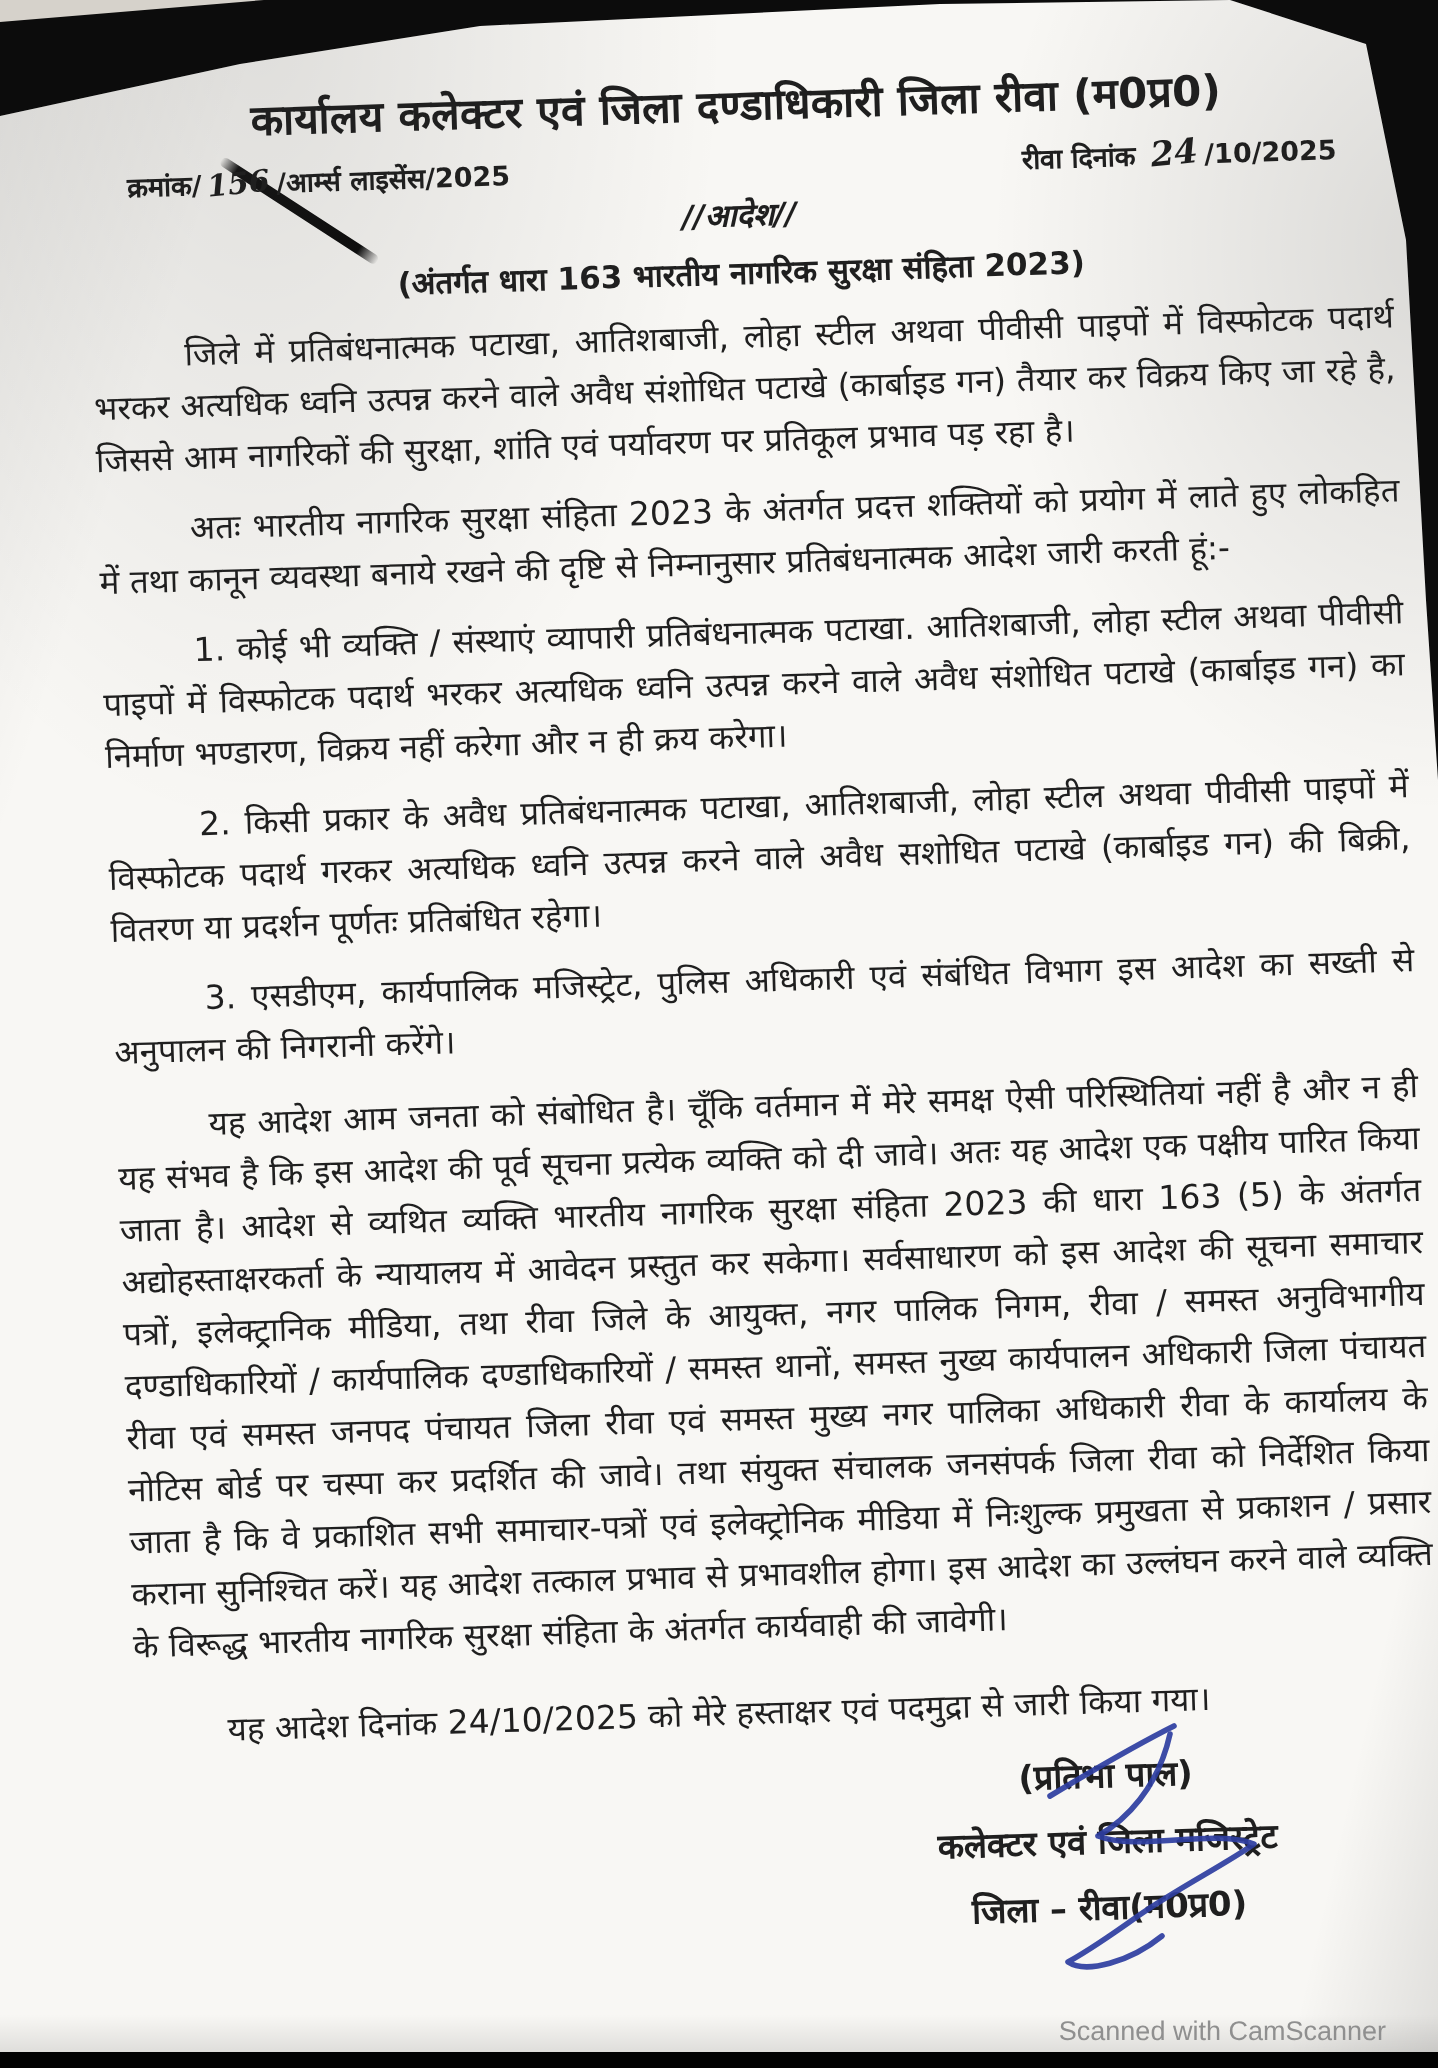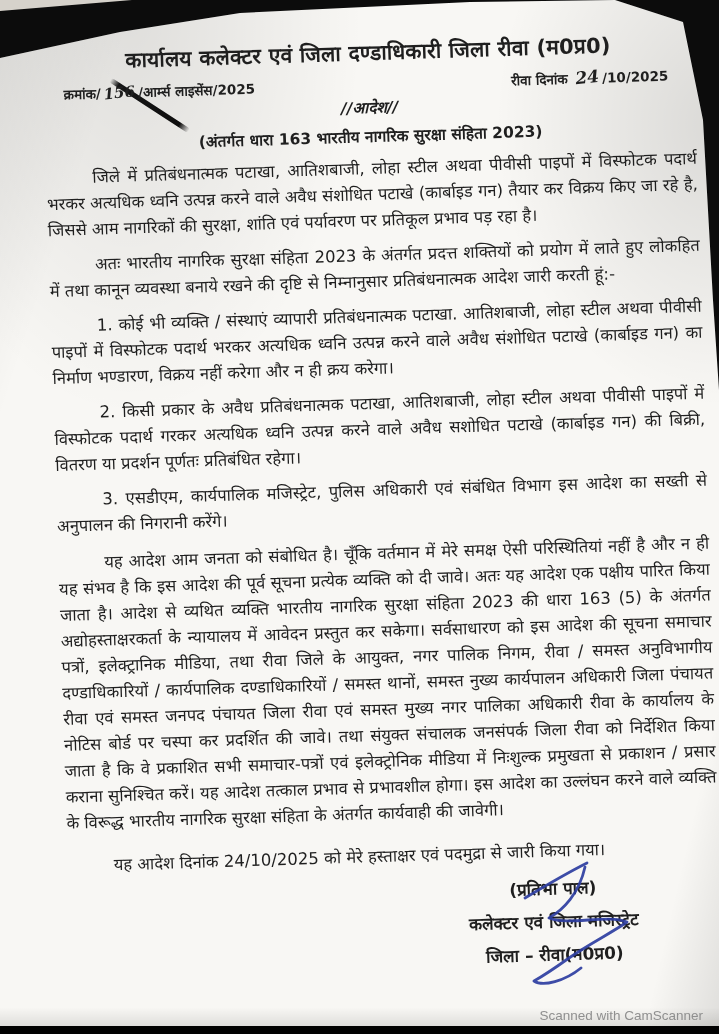--- a/index.html
+++ b/index.html
@@ -80,21 +80,21 @@
     text-align:center;font-weight:bold;font-size:17px;line-height:33px;
   }
   
   .signature-svg{position:absolute;left:505px;top:856px;}
   
   .scanner-strip{
     position:absolute;left:0;right:0;bottom:8px;height:22px;
     background:linear-gradient(0deg, rgba(0,0,0,0.10), rgba(0,0,0,0) 85%);
   }
   .camscanner{
-    position:absolute;right:16px;bottom:11px;
+    position:absolute;right:26px;bottom:11px;
     font-family:"Liberation Sans","DejaVu Sans",sans-serif;
     font-size:13.5px;color:#8f8f8f;font-weight:500;
   }
   .bottom-bar{
     position:absolute;left:0;right:0;bottom:0;height:8px;background:#020202;
   }
 </style>
 </head>
 <body>
 

